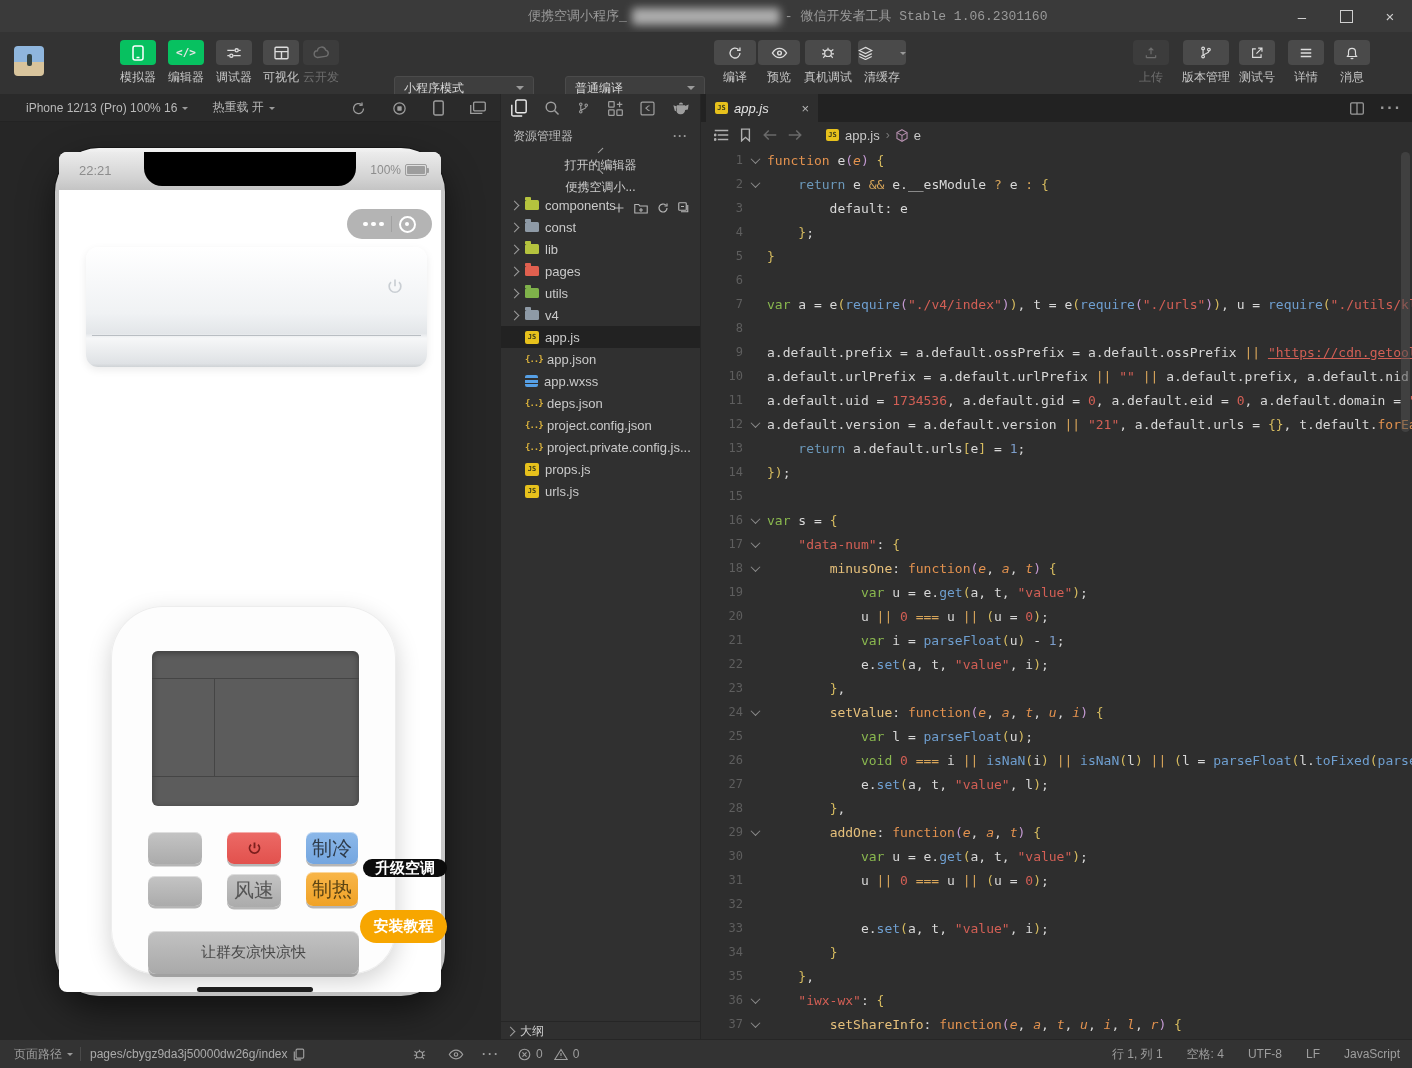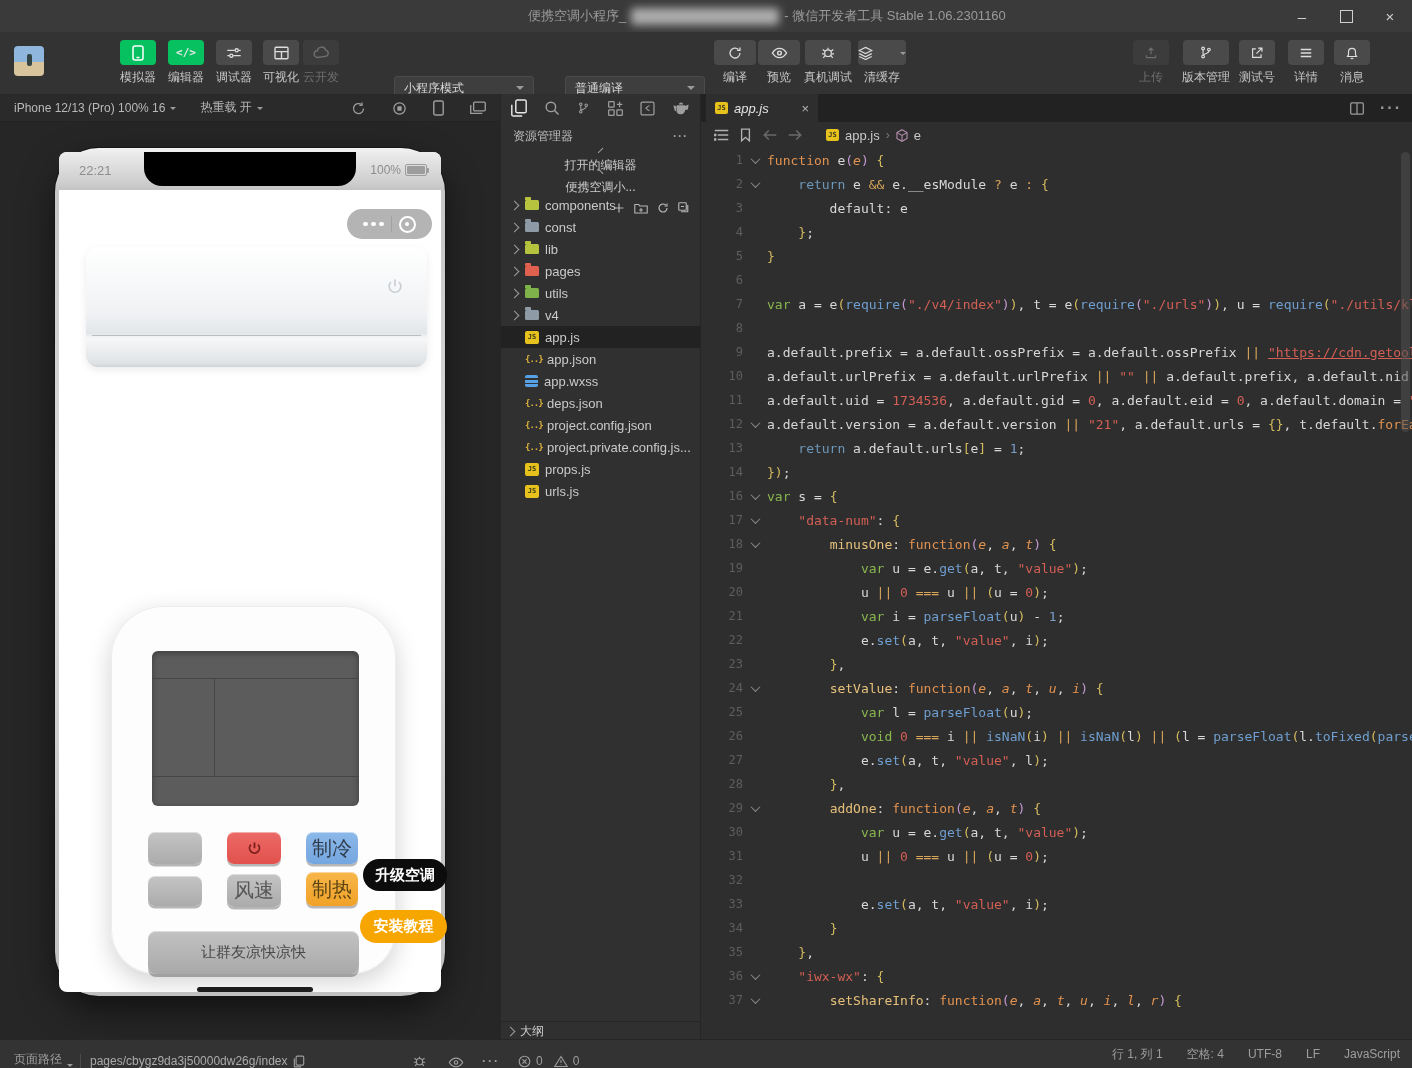--- a/index.html
+++ b/index.html
@@ -3,21 +3,21 @@
 <meta charset="utf-8">
 <style>
   html,body{margin:0;padding:0;background:#1b1b1b;}
   .app{position:relative;width:1412px;height:1068px;background:#2e2e2e;overflow:hidden;
        font-family:"Liberation Sans",sans-serif;color:#ccc;-webkit-font-smoothing:antialiased;}
   svg{display:block;}
   
   .titlebar{position:absolute;top:0;left:0;right:0;height:32px;background:#3a3a3a;display:flex;align-items:center;}
   .menubar{display:flex;height:100%;}
   .menu-item{padding:0 11px;font-size:13px;color:#d2d2d2;display:flex;align-items:center;cursor:default;}
-  .win-title{position:absolute;left:528px;top:0;height:32px;display:flex;align-items:center;font-size:13px;color:#9a9a9a;gap:5px;}
+  .win-title{position:absolute;left:528px;top:0;height:32px;display:flex;align-items:center;font-size:13px;color:#9a9a9a;gap:5px;font-family:Liberation Mono, monospace;}
   .blur-box{width:148px;height:17px;background:#c9c9c9;border-radius:3px;filter:blur(4px);opacity:.8;}
   .win-controls{position:absolute;right:0;top:0;height:32px;display:flex;}
   .win-btn{width:44px;display:flex;align-items:center;justify-content:center;color:#cfcfcf;font-size:15px;}
   .maxbox{width:11px;height:11px;border:1px solid #cfcfcf;}
   
   .toolbar{position:absolute;top:32px;left:0;right:0;height:62px;background:#333;border-bottom:1px solid #262626;}
   .avatar{position:absolute;left:14px;top:14px;width:30px;height:30px;border-radius:4px;overflow:hidden;
           background:linear-gradient(180deg,#8fb6dd 0 55%,#d8c49c 55% 100%);}
   .avatar i{position:absolute;left:13px;top:8px;width:5px;height:12px;background:#344;border-radius:2px;}
   .tb-btn{position:absolute;top:8px;width:46px;text-align:center;cursor:pointer;}
@@ -27,21 +27,21 @@
   .tb-label{font-size:12px;color:#c6c6c6;margin-top:4px;white-space:nowrap;}
   .tb-btn.dimmed .tb-label{color:#6e6e6e;}
   .code-glyph{font-family:"DejaVu Sans Mono",monospace;font-size:11px;font-weight:bold;}
   .dropdown{position:absolute;top:44px;height:24px;background:#3e3e3e;border:1px solid #4b4b4b;border-radius:3px;
             display:flex;align-items:center;padding:0 9px;font-size:12px;color:#d8d8d8;box-sizing:border-box;cursor:pointer;}
   .caret{width:0;height:0;border:4px solid transparent;border-top-color:#9a9a9a;margin-left:auto;transform:translateY(2px);}
   .caret.sm{border-width:3px;}
   
   .simhead{position:absolute;top:94px;left:0;width:500px;height:28px;background:#2a2a2a;border-bottom:1px solid #232323;
            display:flex;align-items:center;font-size:12px;color:#b9b9b9;box-sizing:border-box;}
-  .simhead .sel{display:flex;align-items:center;gap:5px;padding:0 8px 0 14px;cursor:pointer;}
+  .simhead .sel{display:flex;align-items:center;gap:5px;padding:0 8px 0 26px;cursor:pointer;}
   .sim-icons{position:absolute;right:6px;top:0;height:28px;display:flex;align-items:center;gap:26px;padding-right:8px;}
   .panelicons{position:absolute;top:94px;left:500px;width:200px;height:28px;background:#303030;border-left:1px solid #262626;
               display:flex;align-items:center;justify-content:space-between;padding:0 10px;box-sizing:border-box;}
   .tabstrip{position:absolute;top:94px;left:700px;right:0;height:28px;background:#222;border-left:1px solid #262626;}
   .tab{position:absolute;left:5px;top:0;height:28px;width:112px;background:#2e2e2e;display:flex;align-items:center;gap:6px;padding:0 9px;box-sizing:border-box;cursor:pointer;}
   .tab-label{font-size:13px;font-style:italic;color:#e3e3e3;}
   .tab-close{margin-left:auto;color:#b5b5b5;font-size:13px;cursor:pointer;}
   .strip-actions{position:absolute;right:10px;top:0;height:28px;display:flex;align-items:center;gap:16px;color:#9a9a9a;}
   
   .simpanel{position:absolute;top:122px;left:0;width:500px;height:918px;background:#262626;}
@@ -122,26 +122,26 @@
   .rbtn.red{background:linear-gradient(180deg,#ec6a66,#e2514d);}
   .rbtn.blue{background:linear-gradient(180deg,#8cb8e9,#74a6e0);color:#2e3b4a;}
   .rbtn.amber{background:linear-gradient(180deg,#f8b64a,#f0a226);color:#5d4513;}
   .rwide{position:absolute;left:37px;top:325px;width:211px;height:43px;border-radius:8px;
          background:linear-gradient(180deg,#c2c2c2,#a9a9a9);color:#4a4a4a;font-size:15px;
          display:flex;align-items:center;justify-content:center;cursor:pointer;
          box-shadow:0 3px 0 rgba(0,0,0,.28),inset 0 1px 0 rgba(255,255,255,.45);}
   .homebar{position:absolute;left:86px;top:381px;width:116px;height:5px;border-radius:3px;background:#1d1d1d;}
   .pill{position:absolute;display:flex;align-items:center;justify-content:center;color:#fff;
         font-weight:bold;font-size:15px;cursor:pointer;}
-  .pill.black{left:363px;top:737px;width:84px;height:32px;border-radius:17px;background:#0c0c0c;}
+  .pill.black{left:363px;top:737px;width:84px;height:18px;border-radius:17px;background:#0c0c0c;}
   .pill.orange{left:360px;top:788px;width:87px;height:33px;border-radius:17px;background:#f7a600;}
   
   .statusbar{position:absolute;left:0;right:0;bottom:0;height:28px;background:#333;border-top:1px solid #262626;
              font-size:12px;color:#9e9e9e;}
-  .sb-item{position:absolute;top:0;height:28px;display:flex;align-items:flex-end;gap:5px;cursor:pointer;}
+  .sb-item{position:absolute;top:0;height:28px;display:flex;align-items:center;gap:5px;cursor:pointer;}
   .sb-right{position:absolute;right:12px;top:0;height:28px;display:flex;align-items:center;gap:24px;}
   .sb-right span{cursor:pointer;}
   .vline{width:1px;height:14px;background:#4a4a4a;}
 </style>
 </head>
 <body>
 
 <div class="app">
 
   <div class="titlebar">
@@ -639,20 +639,21 @@
         <div class="cl"><div class="ln">5</div><div class="fold"></div><div class="ct"><span class="tk-b">}</span></div></div>
         <div class="cl"><div class="ln">6</div><div class="fold"></div><div class="ct"></div></div>
         <div class="cl"><div class="ln">7</div><div class="fold"></div><div class="ct"><span class="tk-g">var</span><span class="tk-p"> a = e</span><span class="tk-b">(</span><span class="tk-c">require</span><span class="tk-pk">(</span><span class="tk-s">"./v4/index"</span><span class="tk-pk">)</span><span class="tk-b">)</span><span class="tk-p">, t = e</span><span class="tk-b">(</span><span class="tk-c">require</span><span class="tk-pk">(</span><span class="tk-s">"./urls"</span><span class="tk-pk">)</span><span class="tk-b">)</span><span class="tk-p">, u = </span><span class="tk-c">require</span><span class="tk-b">(</span><span class="tk-s">"./utils/klona"</span></div></div>
         <div class="cl"><div class="ln">8</div><div class="fold"></div><div class="ct"></div></div>
         <div class="cl"><div class="ln">9</div><div class="fold"></div><div class="ct"><span class="tk-p">a.default.prefix = a.default.ossPrefix = a.default.ossPrefix </span><span class="tk-o">||</span><span class="tk-p"> </span><span class="tk-u">"https://cdn.getool.cn/service/fi</span></div></div>
         <div class="cl"><div class="ln">10</div><div class="fold"></div><div class="ct"><span class="tk-p">a.default.urlPrefix = a.default.urlPrefix </span><span class="tk-o">||</span><span class="tk-p"> </span><span class="tk-s">""</span><span class="tk-p"> </span><span class="tk-o">||</span><span class="tk-p"> a.default.prefix, a.default.nid = </span></div></div>
         <div class="cl"><div class="ln">11</div><div class="fold"></div><div class="ct"><span class="tk-p">a.default.uid = </span><span class="tk-n">1734536</span><span class="tk-p">, a.default.gid = </span><span class="tk-n">0</span><span class="tk-p">, a.default.eid = </span><span class="tk-n">0</span><span class="tk-p">, a.default.domain = </span><span class="tk-s">"v4rel.h5sys.cn</span></div></div>
         <div class="cl"><div class="ln">12</div><div class="fold"><span class="chev d"></span></div><div class="ct"><span class="tk-p">a.default.version = a.default.version </span><span class="tk-o">||</span><span class="tk-p"> </span><span class="tk-s">"21"</span><span class="tk-p">, a.default.urls = </span><span class="tk-b">{}</span><span class="tk-p">, t.default.</span><span class="tk-f">forEach</span></div></div>
         <div class="cl"><div class="ln">13</div><div class="fold"></div><div class="ct"><span class="tk-p">    </span><span class="tk-k">return</span><span class="tk-p"> a.default.urls</span><span class="tk-b">[</span><span class="tk-p">e</span><span class="tk-b">]</span><span class="tk-p"> = </span><span class="tk-nb">1</span><span class="tk-p">;</span></div></div>
         <div class="cl"><div class="ln">14</div><div class="fold"></div><div class="ct"><span class="tk-b">})</span><span class="tk-p">;</span></div></div>
+        <div class="cl"><div class="ln">15</div><div class="fold"></div><div class="ct"></div></div>
         <div class="cl"><div class="ln">16</div><div class="fold"><span class="chev d"></span></div><div class="ct"><span class="tk-g">var</span><span class="tk-p"> s = </span><span class="tk-b">{</span></div></div>
         <div class="cl"><div class="ln">17</div><div class="fold"><span class="chev d"></span></div><div class="ct"><span class="tk-p">    </span><span class="tk-s">"data-num"</span><span class="tk-p">: </span><span class="tk-b">{</span></div></div>
         <div class="cl"><div class="ln">18</div><div class="fold"><span class="chev d"></span></div><div class="ct"><span class="tk-p">        </span><span class="tk-pr">minusOne</span><span class="tk-p">: </span><span class="tk-f">function</span><span class="tk-pk">(</span><span class="tk-pa">e</span><span class="tk-p">, </span><span class="tk-pa">a</span><span class="tk-p">, </span><span class="tk-pa">t</span><span class="tk-pk">)</span><span class="tk-p"> </span><span class="tk-b">{</span></div></div>
         <div class="cl"><div class="ln">19</div><div class="fold"></div><div class="ct"><span class="tk-p">            </span><span class="tk-g">var</span><span class="tk-p"> u = e.</span><span class="tk-c">get</span><span class="tk-b">(</span><span class="tk-p">a, t, </span><span class="tk-s">"value"</span><span class="tk-b">)</span><span class="tk-p">;</span></div></div>
         <div class="cl"><div class="ln">20</div><div class="fold"></div><div class="ct"><span class="tk-p">            u </span><span class="tk-o">||</span><span class="tk-p"> </span><span class="tk-n">0</span><span class="tk-p"> </span><span class="tk-o">===</span><span class="tk-p"> u </span><span class="tk-o">||</span><span class="tk-p"> </span><span class="tk-b">(</span><span class="tk-p">u = </span><span class="tk-n">0</span><span class="tk-b">)</span><span class="tk-p">;</span></div></div>
         <div class="cl"><div class="ln">21</div><div class="fold"></div><div class="ct"><span class="tk-p">            </span><span class="tk-g">var</span><span class="tk-p"> i = </span><span class="tk-c">parseFloat</span><span class="tk-b">(</span><span class="tk-p">u</span><span class="tk-b">)</span><span class="tk-p"> - </span><span class="tk-nb">1</span><span class="tk-p">;</span></div></div>
         <div class="cl"><div class="ln">22</div><div class="fold"></div><div class="ct"><span class="tk-p">            e.</span><span class="tk-c">set</span><span class="tk-b">(</span><span class="tk-p">a, t, </span><span class="tk-s">"value"</span><span class="tk-p">, i</span><span class="tk-b">)</span><span class="tk-p">;</span></div></div>
         <div class="cl"><div class="ln">23</div><div class="fold"></div><div class="ct"><span class="tk-p">        </span><span class="tk-b">}</span><span class="tk-p">,</span></div></div>
         <div class="cl"><div class="ln">24</div><div class="fold"><span class="chev d"></span></div><div class="ct"><span class="tk-p">        </span><span class="tk-pr">setValue</span><span class="tk-p">: </span><span class="tk-f">function</span><span class="tk-pk">(</span><span class="tk-pa">e</span><span class="tk-p">, </span><span class="tk-pa">a</span><span class="tk-p">, </span><span class="tk-pa">t</span><span class="tk-p">, </span><span class="tk-pa">u</span><span class="tk-p">, </span><span class="tk-pa">i</span><span class="tk-pk">)</span><span class="tk-p"> </span><span class="tk-b">{</span></div></div>
         <div class="cl"><div class="ln">25</div><div class="fold"></div><div class="ct"><span class="tk-p">            </span><span class="tk-g">var</span><span class="tk-p"> l = </span><span class="tk-c">parseFloat</span><span class="tk-b">(</span><span class="tk-p">u</span><span class="tk-b">)</span><span class="tk-p">;</span></div></div>

